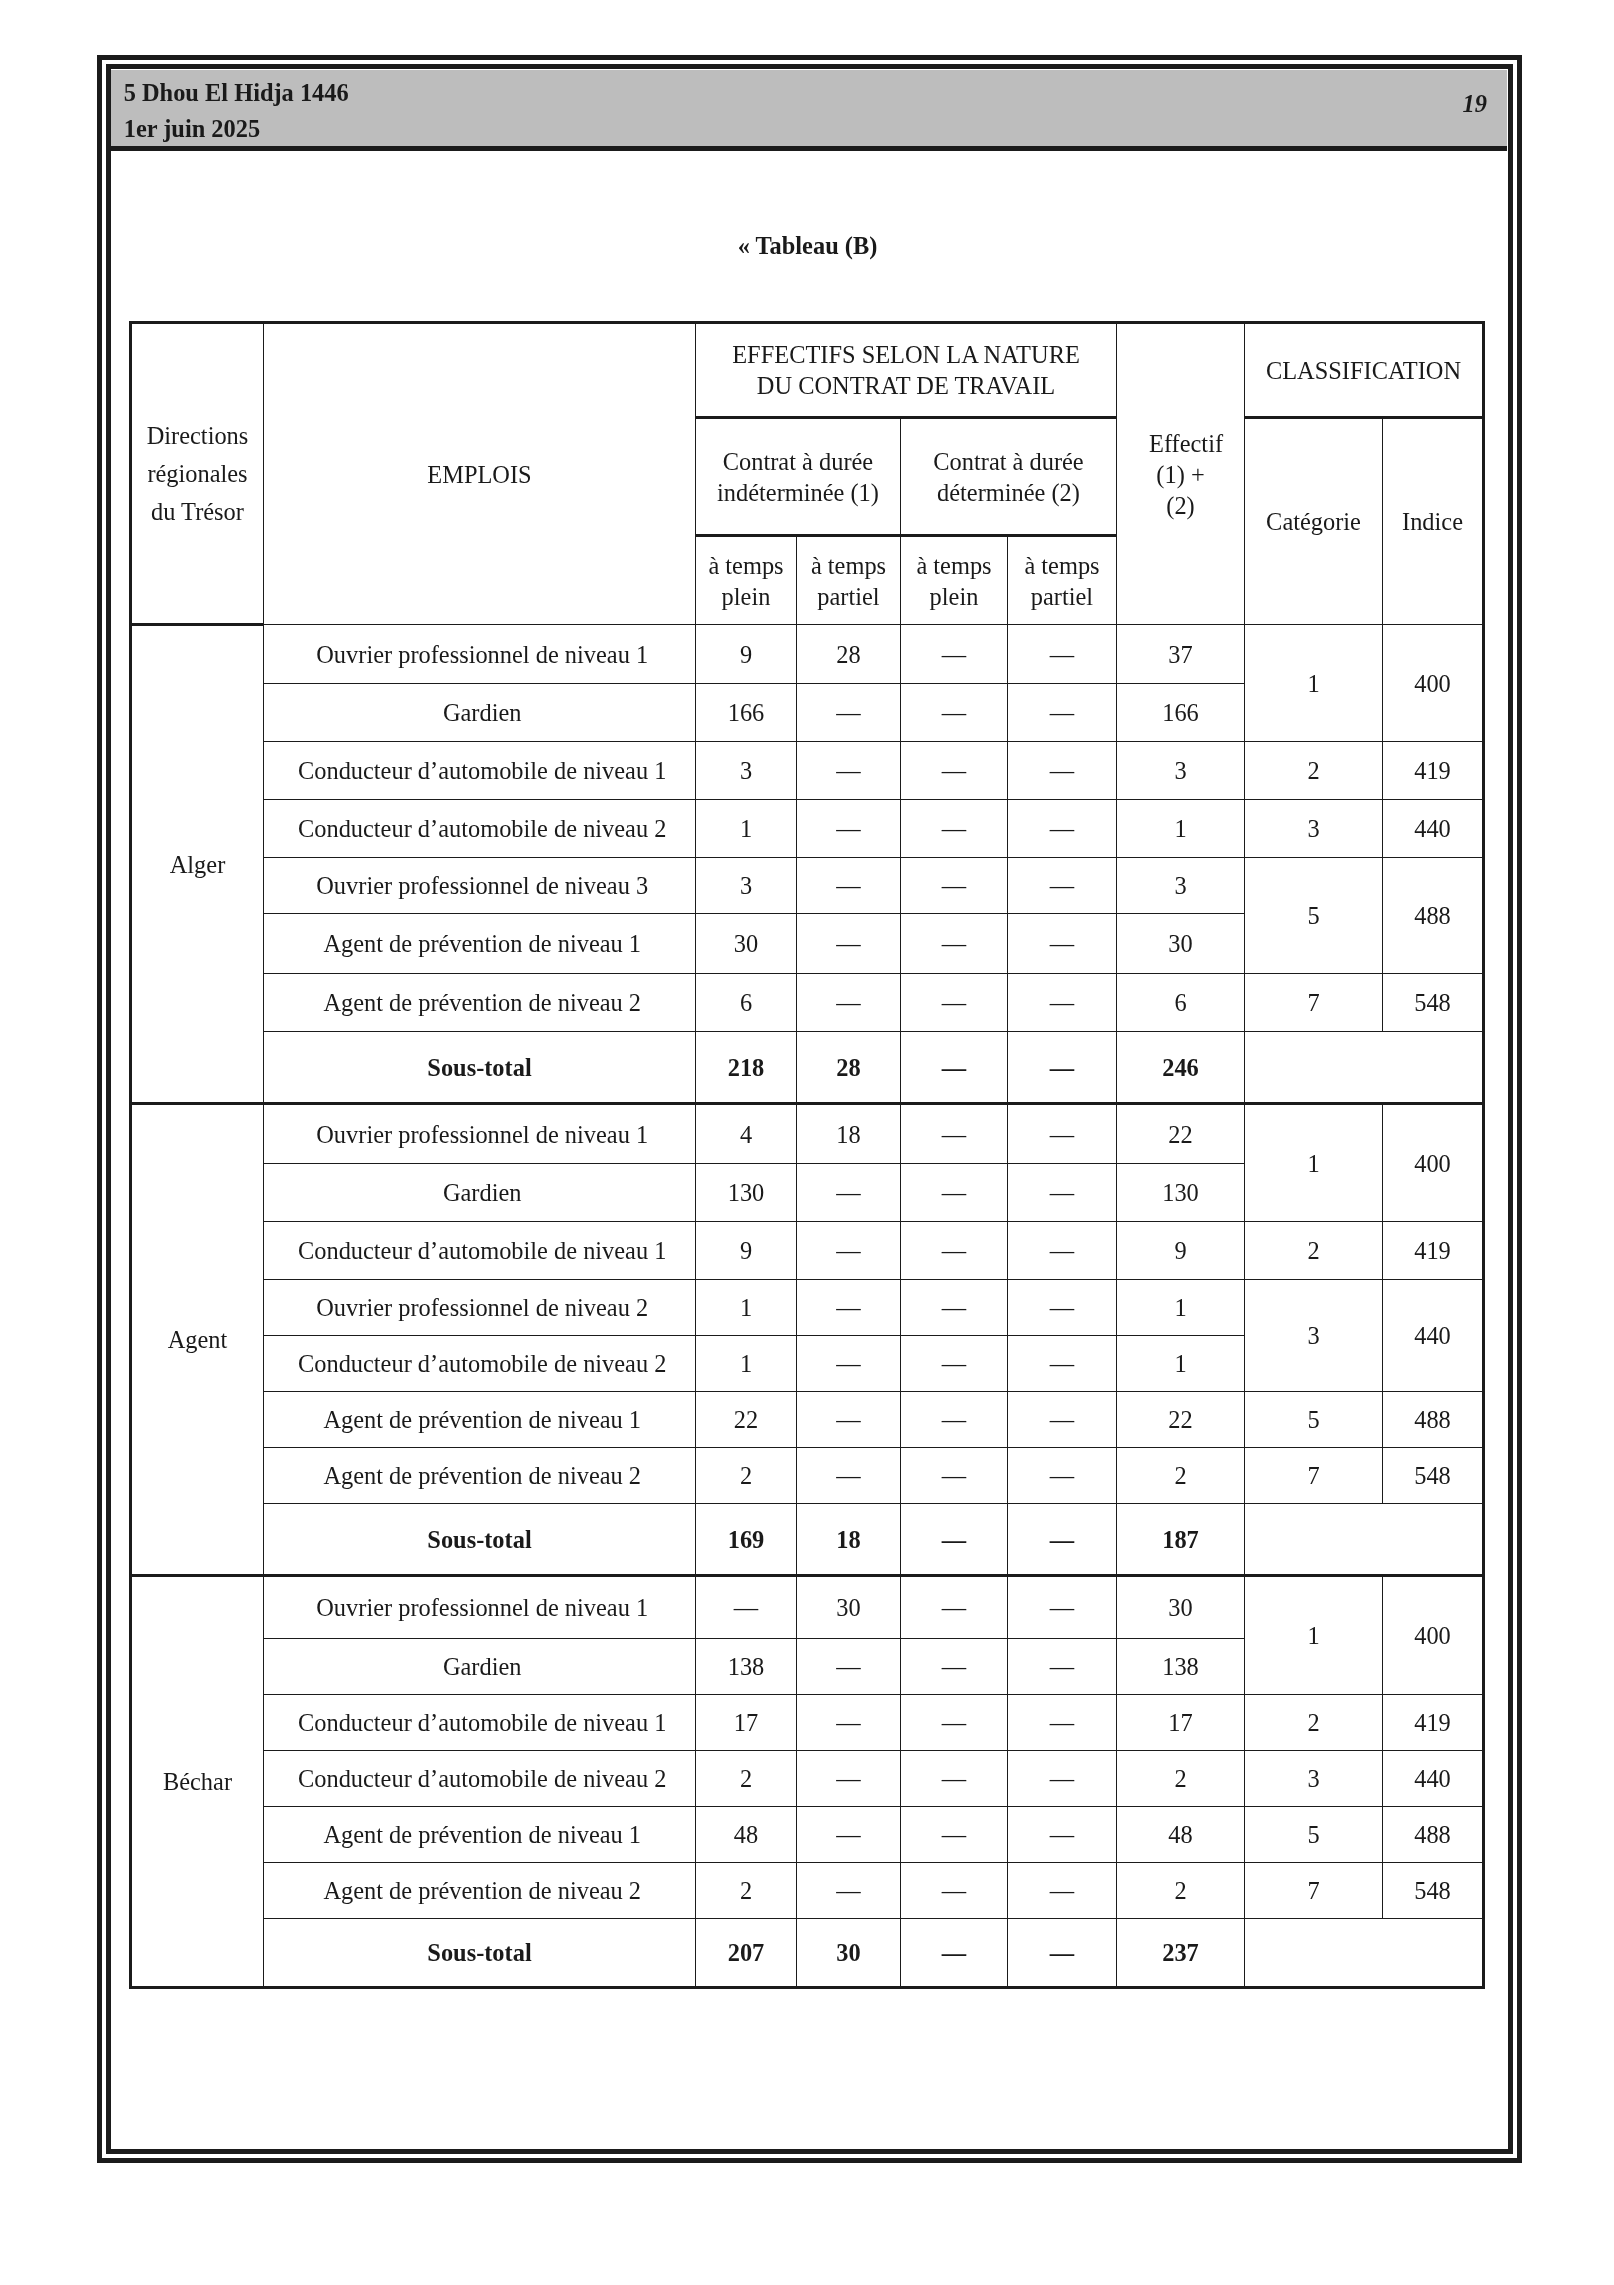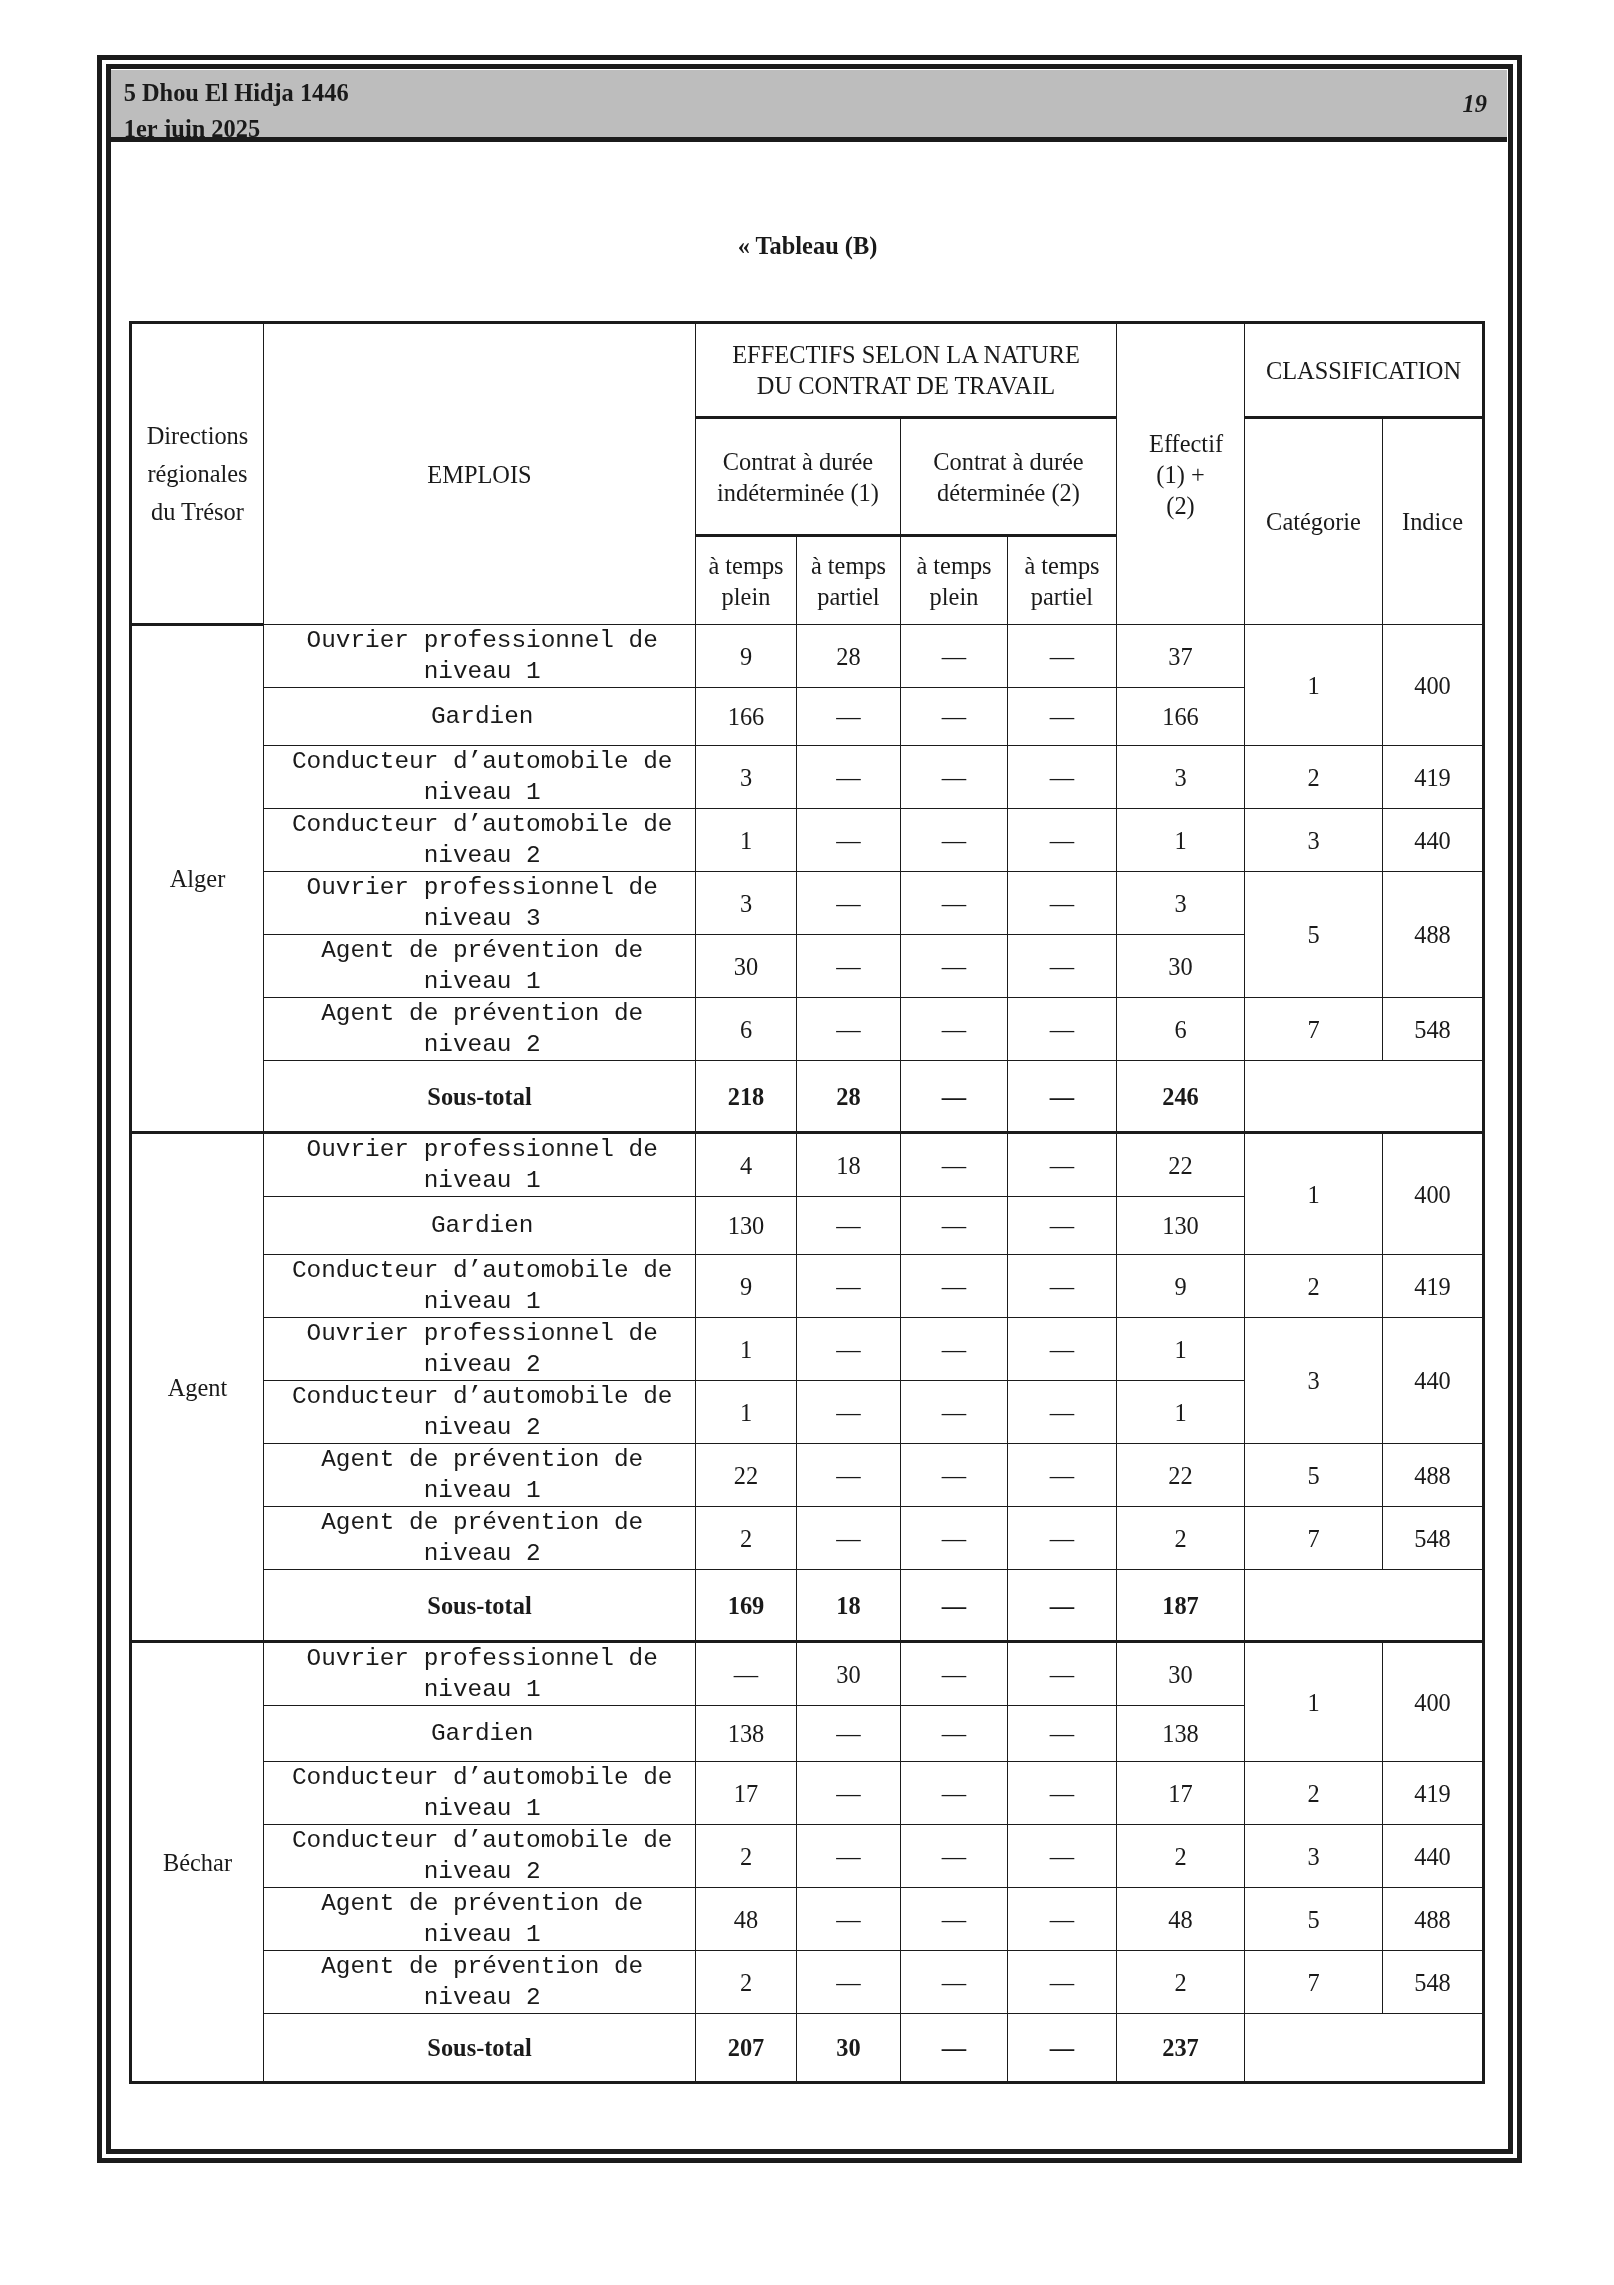--- a/index.html
+++ b/index.html
@@ -1,29 +1,29 @@
 <!DOCTYPE html>
 <html style="font-size:14.5px"><head>
 <meta charset="utf-8">
 <style>
   html, body { margin:0; padding:0; background:#ffffff; }
   body { width:1615px; height:2285px; position:relative; font-family:"Liberation Serif", "DejaVu Serif", serif; color:#1a1a1a; }
   .frame-outer { position:absolute; left:97px; top:55px; width:1425px; height:2108px; border:5.4px solid #1b1b1b; box-sizing:border-box; }
   .frame-inner { position:absolute; left:106px; top:64px; width:1407px; height:2090px; border:5.4px solid #1b1b1b; box-sizing:border-box; }
-  .header { position:absolute; left:111px; top:70px; width:1396px; height:72px; background:#bdbdbd; border-bottom:5.4px solid #1b1b1b; box-sizing:border-box; }
+  .header { position:absolute; left:111px; top:70px; width:1396px; height:81px; background:#bdbdbd; border-bottom:5.4px solid #1b1b1b; box-sizing:border-box; }
   .hdr-left { position:absolute; left:12.7px; top:5.4px; font-weight:bold; font-size:24.4px; line-height:36px; }
   .hdr-center { position:absolute; left:0; right:0; top:20px; text-align:center; font-weight:bold; font-size:24.4px; padding-left:36px; }
   .hdr-page { position:absolute; right:20px; top:20px; font-weight:bold; font-size:24.4px;font-style:italic; }
   .tab-title { position:absolute; left:0; width:1615px; top:232px; text-align:center; font-weight:bold; font-size:24.4px; }
 
   table.t { position:absolute; left:129px; top:321px; border-collapse:collapse; table-layout:fixed; width:1354px; font-size:24.4px; }
   table.t td { border:1.8px solid #1b1b1b; text-align:center; vertical-align:middle; padding:0 3.6px; line-height:31px; }
   table.t { border:3.6px solid #1b1b1b; }
   .hbold td { border-top:3.6px solid #1b1b1b; }
-  .l { text-align:center; padding-left:9px !important;font-family:Liberation Mono, monospace; }
+  .l { text-align:center; padding-left:9px !important; }
   .b { font-weight:bold; }
   .thick-top { border-top:3.6px solid #1b1b1b !important; }
   .region { border-bottom:3.6px solid #1b1b1b !important; }
 </style>
 </head>
 <body>
 
 <div class="frame-outer"></div>
 <div class="frame-inner"></div>
 

